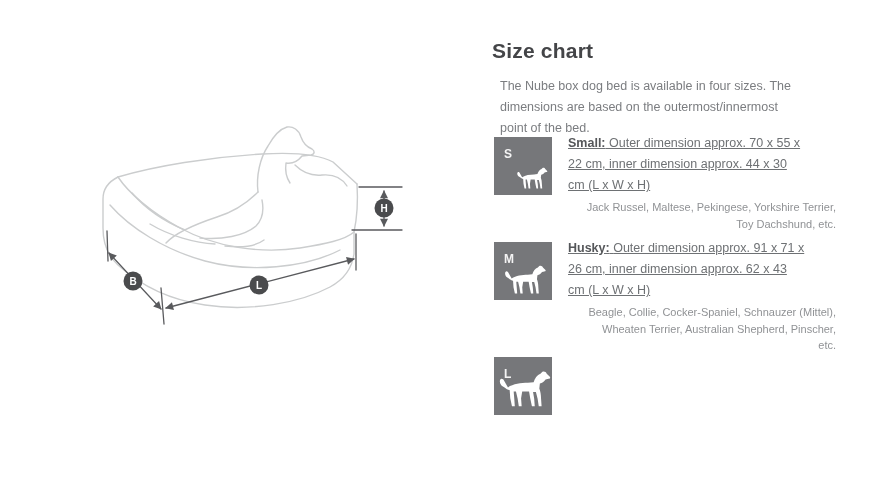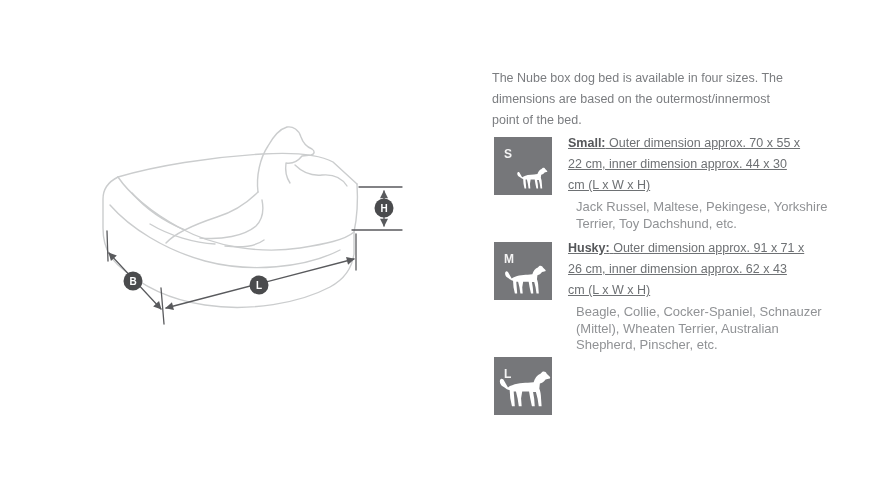--- a/index.html
+++ b/index.html
@@ -11,36 +11,36 @@
   .diagram{position:absolute;left:0;top:0;width:886px;height:498px;}
   .sketch{fill:none;stroke-width:1.4;stroke-linecap:round;stroke-linejoin:round;}
   .dim{fill:none;stroke-width:1.3;stroke-linecap:round;}
   .badge-letter{font:bold 10px "Liberation Sans",sans-serif;fill:#ffffff;text-anchor:middle;}
   
   .page-title{
     position:absolute;left:492px;top:39px;margin:0;
     font-size:21px;font-weight:bold;color:#444548;letter-spacing:.2px;
   }
   .intro{
-    position:absolute;left:492px;top:68px;width:298px;margin:0;
+    position:absolute;left:492px;top:68px;width:298px;margin:8px;
     font-size:12.5px;line-height:21px;color:#7b7d80;
   }
   .size-row{position:absolute;left:494px;display:flex;gap:16px;}
   .size-row.row-s{top:137px;}
   .size-row.row-m{top:242px;}
   .size-row.row-l{top:357px;}
   .size-icon{width:58px;height:58px;flex:none;display:block;}
   .size-icon .letter{font:bold 12px "Liberation Sans",sans-serif;fill:#f4f4f4;}
   .size-text{width:238px;margin-top:-4px;}
   .size-desc{
     font-size:12.5px;line-height:21px;color:#6e7174;margin:0;text-decoration:underline;
   }
   .size-desc b{color:#55575a;font-weight:bold;}
   .size-breeds{
-    font-size:13px;line-height:16.5px;color:#909295;margin:3px 0 0 8px;width:252px;
+    font-size:11px;line-height:16.5px;color:#909295;margin:3px 0 0 16px;width:252px;text-align:right;
   }
 </style>
 </head>
 <body>
 
 <div class="page">
 
   <svg class="diagram" viewBox="0 0 886 498" aria-hidden="true">
     <defs>
       <marker id="arrow" viewBox="0 0 10 10" refX="9" refY="5" markerWidth="9" markerHeight="8" orient="auto-start-reverse" markerUnits="userSpaceOnUse">
@@ -103,20 +103,21 @@
         <circle cx="133" cy="281" r="9.5" fill="#4a4b4d"></circle>
         <text class="badge-letter" x="133" y="284.5">B</text>
       </g>
       <g>
         <circle cx="259" cy="285" r="9.5" fill="#4a4b4d"></circle>
         <text class="badge-letter" x="259" y="288.5">L</text>
       </g>
     </g>
   </svg>
 
+  <h1 class="page-title">Size chart</h1>
   <p class="intro">The Nube box dog bed is available in four sizes. The dimensions are based on the outermost/innermost point of the bed.</p>
 
   <div class="size-row row-s">
     <svg class="size-icon" viewBox="0 0 58 58">
       <rect width="58" height="58" fill="#76777a"></rect>
       <text class="letter" x="10" y="21">S</text>
       <use href="#dogShape" fill="#ffffff" transform="translate(21,31) scale(0.34)"></use>
     </svg>
     <div class="size-text">
       <p class="size-desc"><b>Small:</b> <span>Outer dimension approx. 70 x 55 x 22 cm, inner dimension approx. 44 x 30 cm (L x W x H)</span></p>

